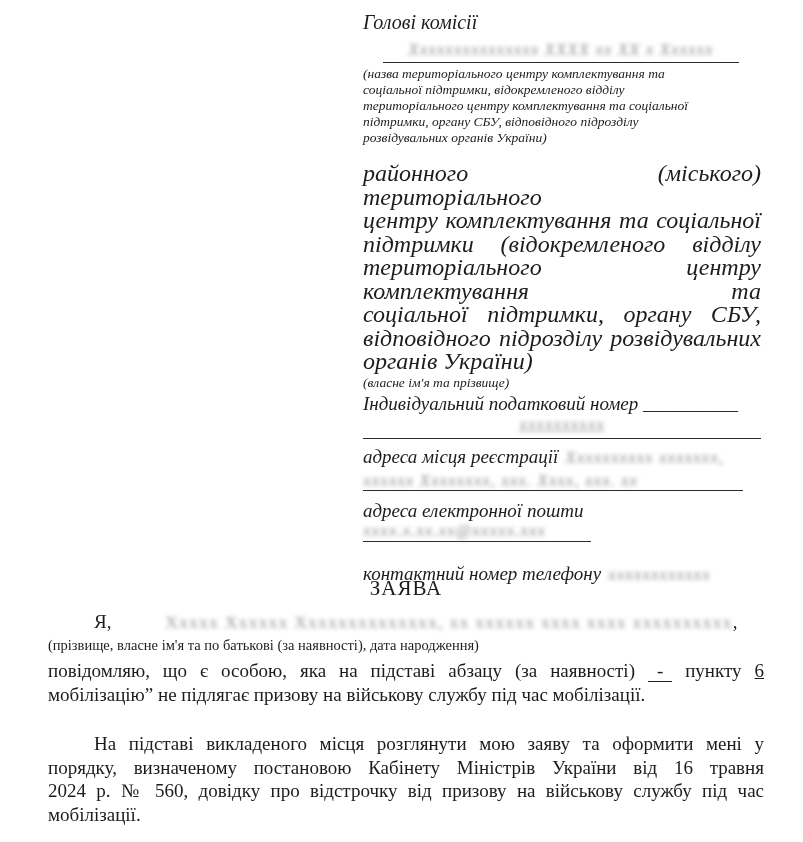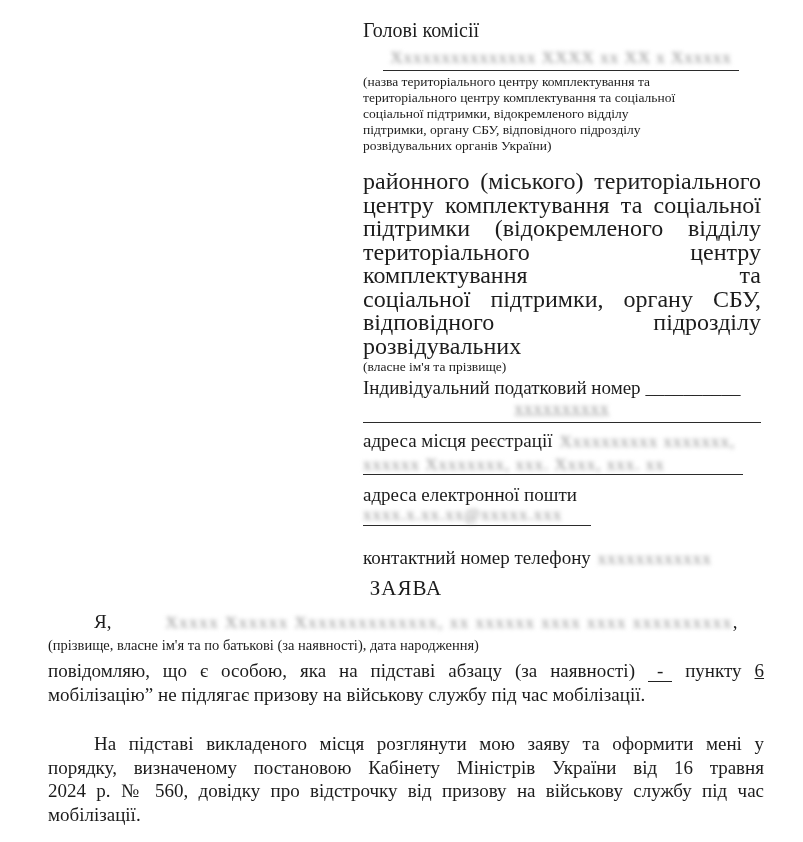--- a/index.html
+++ b/index.html
@@ -4,21 +4,21 @@
 <style>
   html,body{margin:0;padding:0;}
   body{
     width:803px;height:842px;background:#ffffff;
     font-family:"Liberation Serif","DejaVu Serif",serif;
     color:#1c1c1c;position:relative;overflow:hidden;
   }
   .page{position:absolute;inset:0;}
 
   
-  .right-col{position:absolute;left:363px;top:18px;width:398px;}
+  .right-col{position:absolute;left:363px;top:10px;width:398px;font-style:italic;}
   .addressee{font-size:20px;line-height:24px;}
   .org-line{margin:6px 0 0 20px;width:356px;height:22px;
     border-bottom:1.6px solid #2b2b2b;text-align:center;}
   .org-hint{margin-top:3px;font-size:13.5px;line-height:16px;}
   .cline{}
   .rc-para{margin-top:16px;font-size:24px;line-height:23.5px;}
   .jline{text-align:justify;text-align-last:justify;}
   .justify-block > div:last-child{text-align-last:left;}
   .citizen-row{margin-top:25px;font-size:19px;line-height:23px;white-space:nowrap;}
   .name-hint{font-size:13.5px;line-height:15px;margin-top:1px;}
@@ -60,33 +60,34 @@
 
   <div class="right-col">
     <div class="addressee">Голові комісії</div>
 
     <div class="org-line">
       <span class="blur">Xxxxxxxxxxxxxxx XXXX xx XX x Xxxxxx</span>
     </div>
 
     <div class="org-hint">
         <div class="cline">(назва територіального центру комплектування та</div>
+        <div class="cline">соціальної підтримки, відокремленого відділу</div>
         <div class="cline">територіального центру комплектування та соціальної</div>
-        <div class="cline">соціальної підтримки, відокремленого відділу</div>
         <div class="cline">підтримки, органу СБУ, відповідного підрозділу</div>
         <div class="cline">розвідувальних органів України)</div>
       </div>
 
     <div class="rc-para justify-block">
         <div class="jline">районного (міського) територіального</div>
         <div class="jline">центру комплектування та соціальної</div>
         <div class="jline">підтримки (відокремленого відділу</div>
         <div class="jline">територіального центру комплектування та</div>
         <div class="jline">соціальної підтримки, органу СБУ,</div>
         <div class="jline">відповідного підрозділу розвідувальних</div>
+        <div class="jline">органів України)</div>
       </div>
 
     <div class="name-hint cline">(власне ім'я та прізвище)</div>
 
     <div class="tax-row">
       <span>Індивідуальний податковий номер</span>
       <span>__________</span>
     </div>
     <div class="tax-blur-row">
       <span class="blur blur-ul">xxxxxxxxxx</span>

